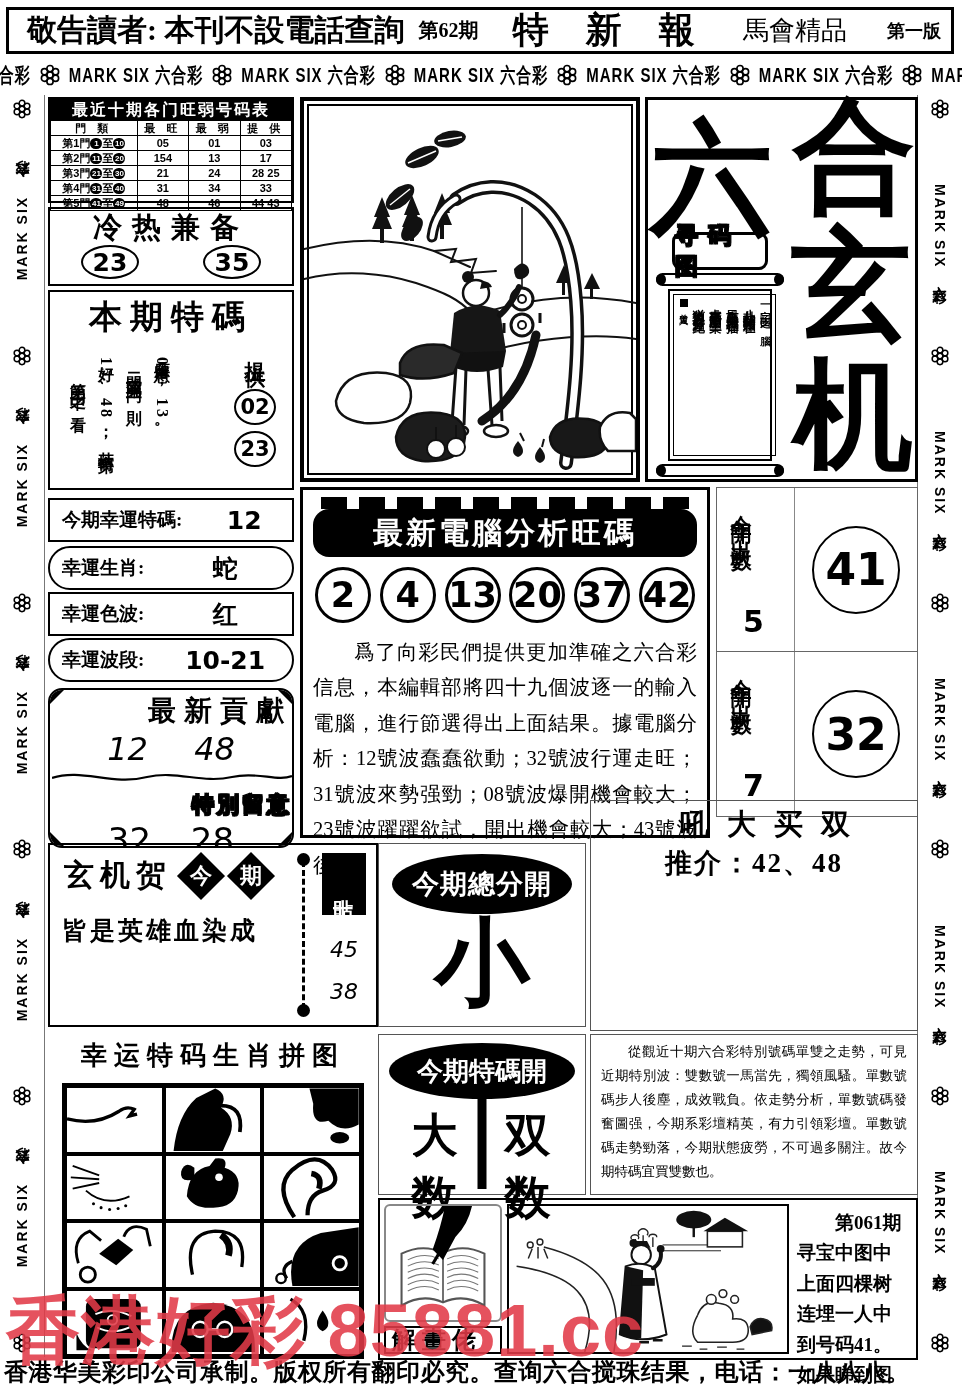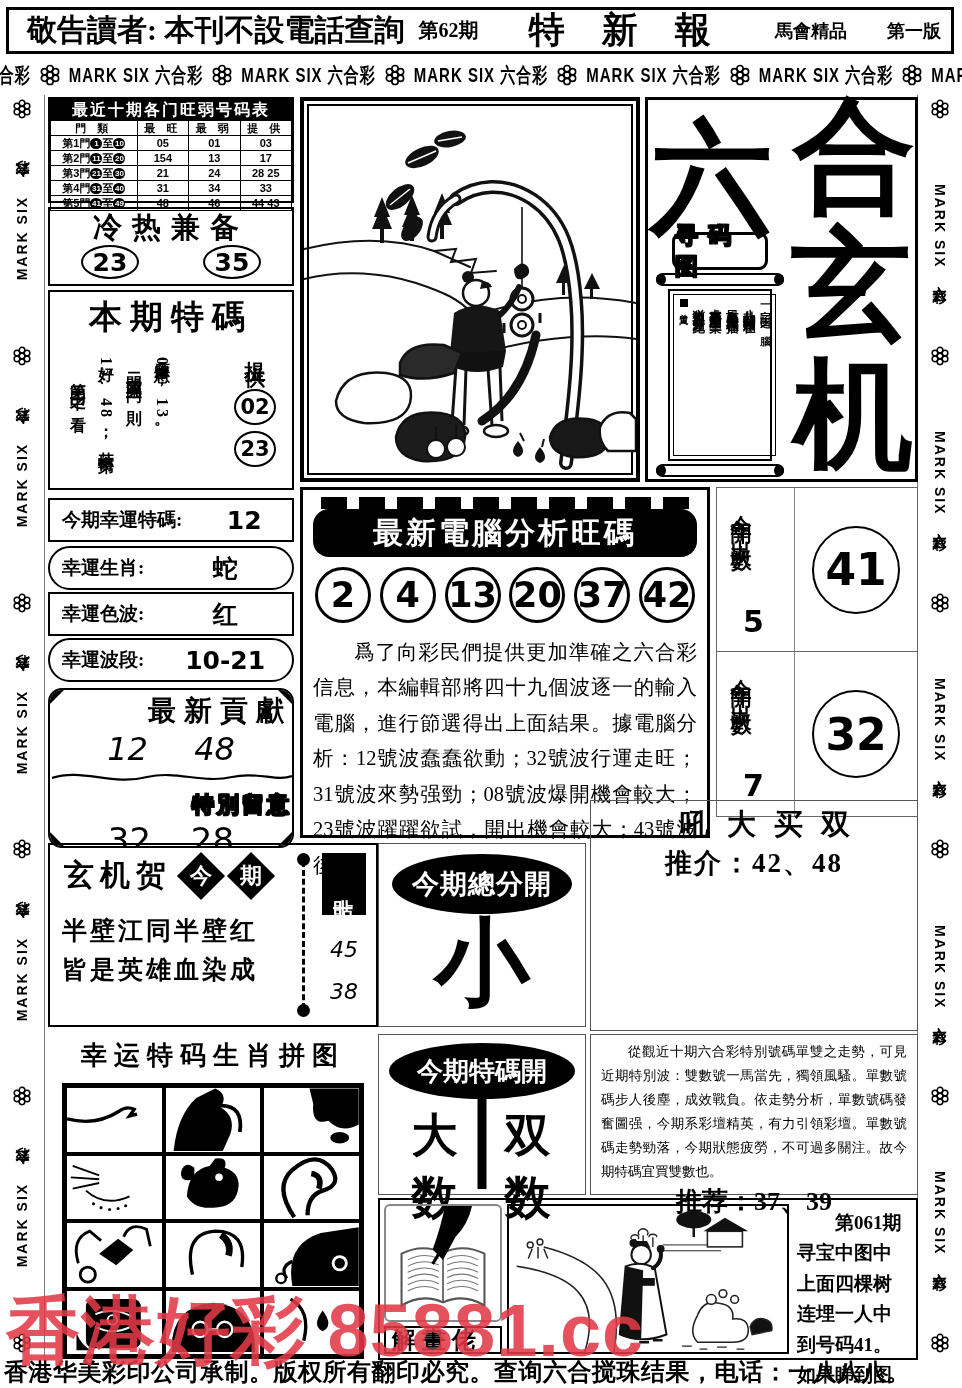--- a/index.html
+++ b/index.html
@@ -6,21 +6,21 @@
   html,body { width:962px; height:1388px; background:#fff; color:#000;
     font-family:"Liberation Serif", serif; overflow:hidden; }
   #page { position:relative; width:962px; height:1388px; background:#fff; }
 
   
   #header-box { position:absolute; left:6px; top:7px; width:948px; height:47px;
     border:3px solid #000; display:flex; align-items:center; padding:0 10px; }
   #header-box .notice { font-size:30px; font-weight:bold;margin-left:8px; }
   #header-box .issue  { font-size:20px; font-weight:bold; margin-left:14px; }
   #header-box .paper-title { font-size:36px; font-weight:bold; letter-spacing:14px; margin:0 auto; white-space:nowrap; }
-  #header-box .subtitle { font-size:18px; font-weight:bold; margin-right:40px; white-space:nowrap;}
+  #header-box .subtitle { font-size:26px; font-weight:normal; margin-right:40px; white-space:nowrap;}
   #header-box .edition  { font-size:18px; font-weight:bold; }
 
   
   #topband { position:absolute; left:0; top:57px; width:962px; height:36px;
     display:flex; align-items:center; justify-content:center; gap:8px; }
   .ms-label { font-family:"Liberation Sans", sans-serif; font-weight:bold; font-size:15px;
     letter-spacing:1px; white-space:nowrap; transform:scaleY(1.35); }
   .flower svg { display:block; }
   .vstrip { position:absolute; top:95px; width:42px; height:1262px; display:flex;
     flex-direction:column; align-items:center; justify-content:space-between; padding:4px 0; }
@@ -601,21 +601,20 @@
     <div class="trow">
       <span class="tplain">玄机贺</span>
       <span class="diamond">
           <span>今</span>
         </span>
       <span class="diamond">
           <span>期</span>
         </span>
     </div>
     <div class="poem">
-      <div>半壁江同半壁红</div>
       <div>皆是英雄血染成</div>
     </div>
     <div class="dash"></div>
     <div class="tip">
       <div class="tipbox">貼士</div>
       <div class="tipnums">
         <div>45</div>
         <div>38</div>
       </div>
     </div>
@@ -891,21 +890,20 @@
     <div class="oval-banner">今期特碼開</div>
     <div class="duo">
       <span class="word">大数</span>
       <span class="bar"></span>
       <span class="word">双数</span>
     </div>
   </div>
 
   <div id="oddeven">
     <div class="body">從觀近十期六合彩特別號碼單雙之走勢，可見近期特別波：雙數號一馬當先，獨領風騷。單數號碼步人後塵，成效戰負。依走勢分析，單數號碼發奮圖强，今期系彩壇精英，有力引領彩壇。單數號碼走勢勁落，今期狀態疲勞，不可過多關注。故今期特碼宜買雙數也。</div>
-    <div class="rec">推荐：37、39</div>
   </div>
 
   <div id="treasure">
     <div class="lpanel">
       <div class="bookbox">
         <svg viewBox="0 0 100 110">
           <path d="M10,96 Q30,84 50,93 Q70,84 90,96 L90,46 Q70,36 50,45 Q30,36 10,46 Z" fill="#fff" stroke="#555" stroke-width="2"></path>
           <path d="M50,45 L50,93" stroke="#555" stroke-width="1.6"></path>
           <g stroke="#777" stroke-width="1" fill="none">
             <path d="M16,52 Q32,44 46,51"></path>

